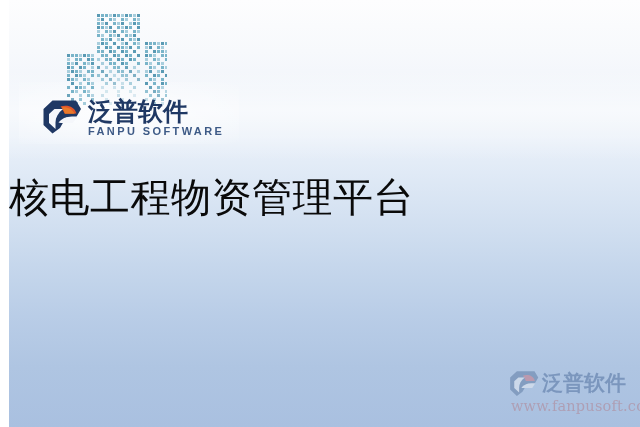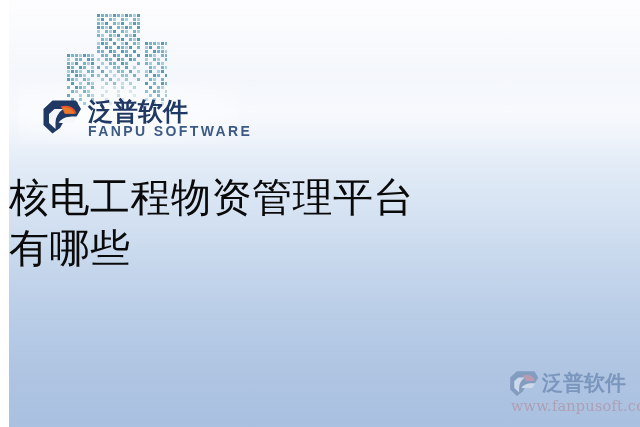--- a/index.html
+++ b/index.html
@@ -84,21 +84,21 @@
     font-family: "DejaVu Sans", "Liberation Sans", sans-serif;
     font-size: 25px;
     font-weight: 700;
     line-height: 26px;
     color: #1f3864;
     letter-spacing: 0px;
     white-space: nowrap;
   }
   #logo-en {
     font-family: "Liberation Sans", sans-serif;
-    font-size: 14px;
+    font-size: 11px;
     font-weight: 700;
     line-height: 11px;
     letter-spacing: 2.4px;
     color: #3d5a86;
     margin-top: 1px;
     white-space: nowrap;
   }
 
   
   #headline {
@@ -486,21 +486,20 @@
       </svg>
     </div>
     <div id="logo-wordmark">
       <div id="logo-cn">泛普软件</div>
       <div id="logo-en">FANPU SOFTWARE</div>
     </div>
   </div>
 
   <div id="headline">
     <span class="hl-line">核电工程物资管理平台</span>
-    <span class="hl-line">有哪些</span>
   </div>
 
   <div id="watermark">
     <div id="wm-row">
       <div id="wm-mark">
         <svg width="30" height="27" viewBox="0 0 40 36" xmlns="http://www.w3.org/2000/svg">
           <path d="M10.5 1.5 L34 1.5 L39 10 L34 18.5 L24 18.5 L18 29 L10.5 34.5 L1.5 26 L1.5 10 Z" fill="#6a86ad"></path>
           <path d="M18.5 7.5 C26 5.5 32.5 8 34.5 14.5 L22.5 14.5 C21 11 20 9 18.5 7.5 Z" fill="#c4808f"></path>
           <path d="M12.5 10 L21 10 C16 14 13.5 18.5 13.5 23.5 L13.5 30 L7 24 L7 15 Z" fill="#dfe6f0"></path>
           <path d="M16.5 23.5 C19.5 19.5 24 17.5 30 17.5 L35 17.5 L31 24 L19 24 C18 24 17 23.8 16.5 23.5 Z" fill="#dfe6f0"></path>

